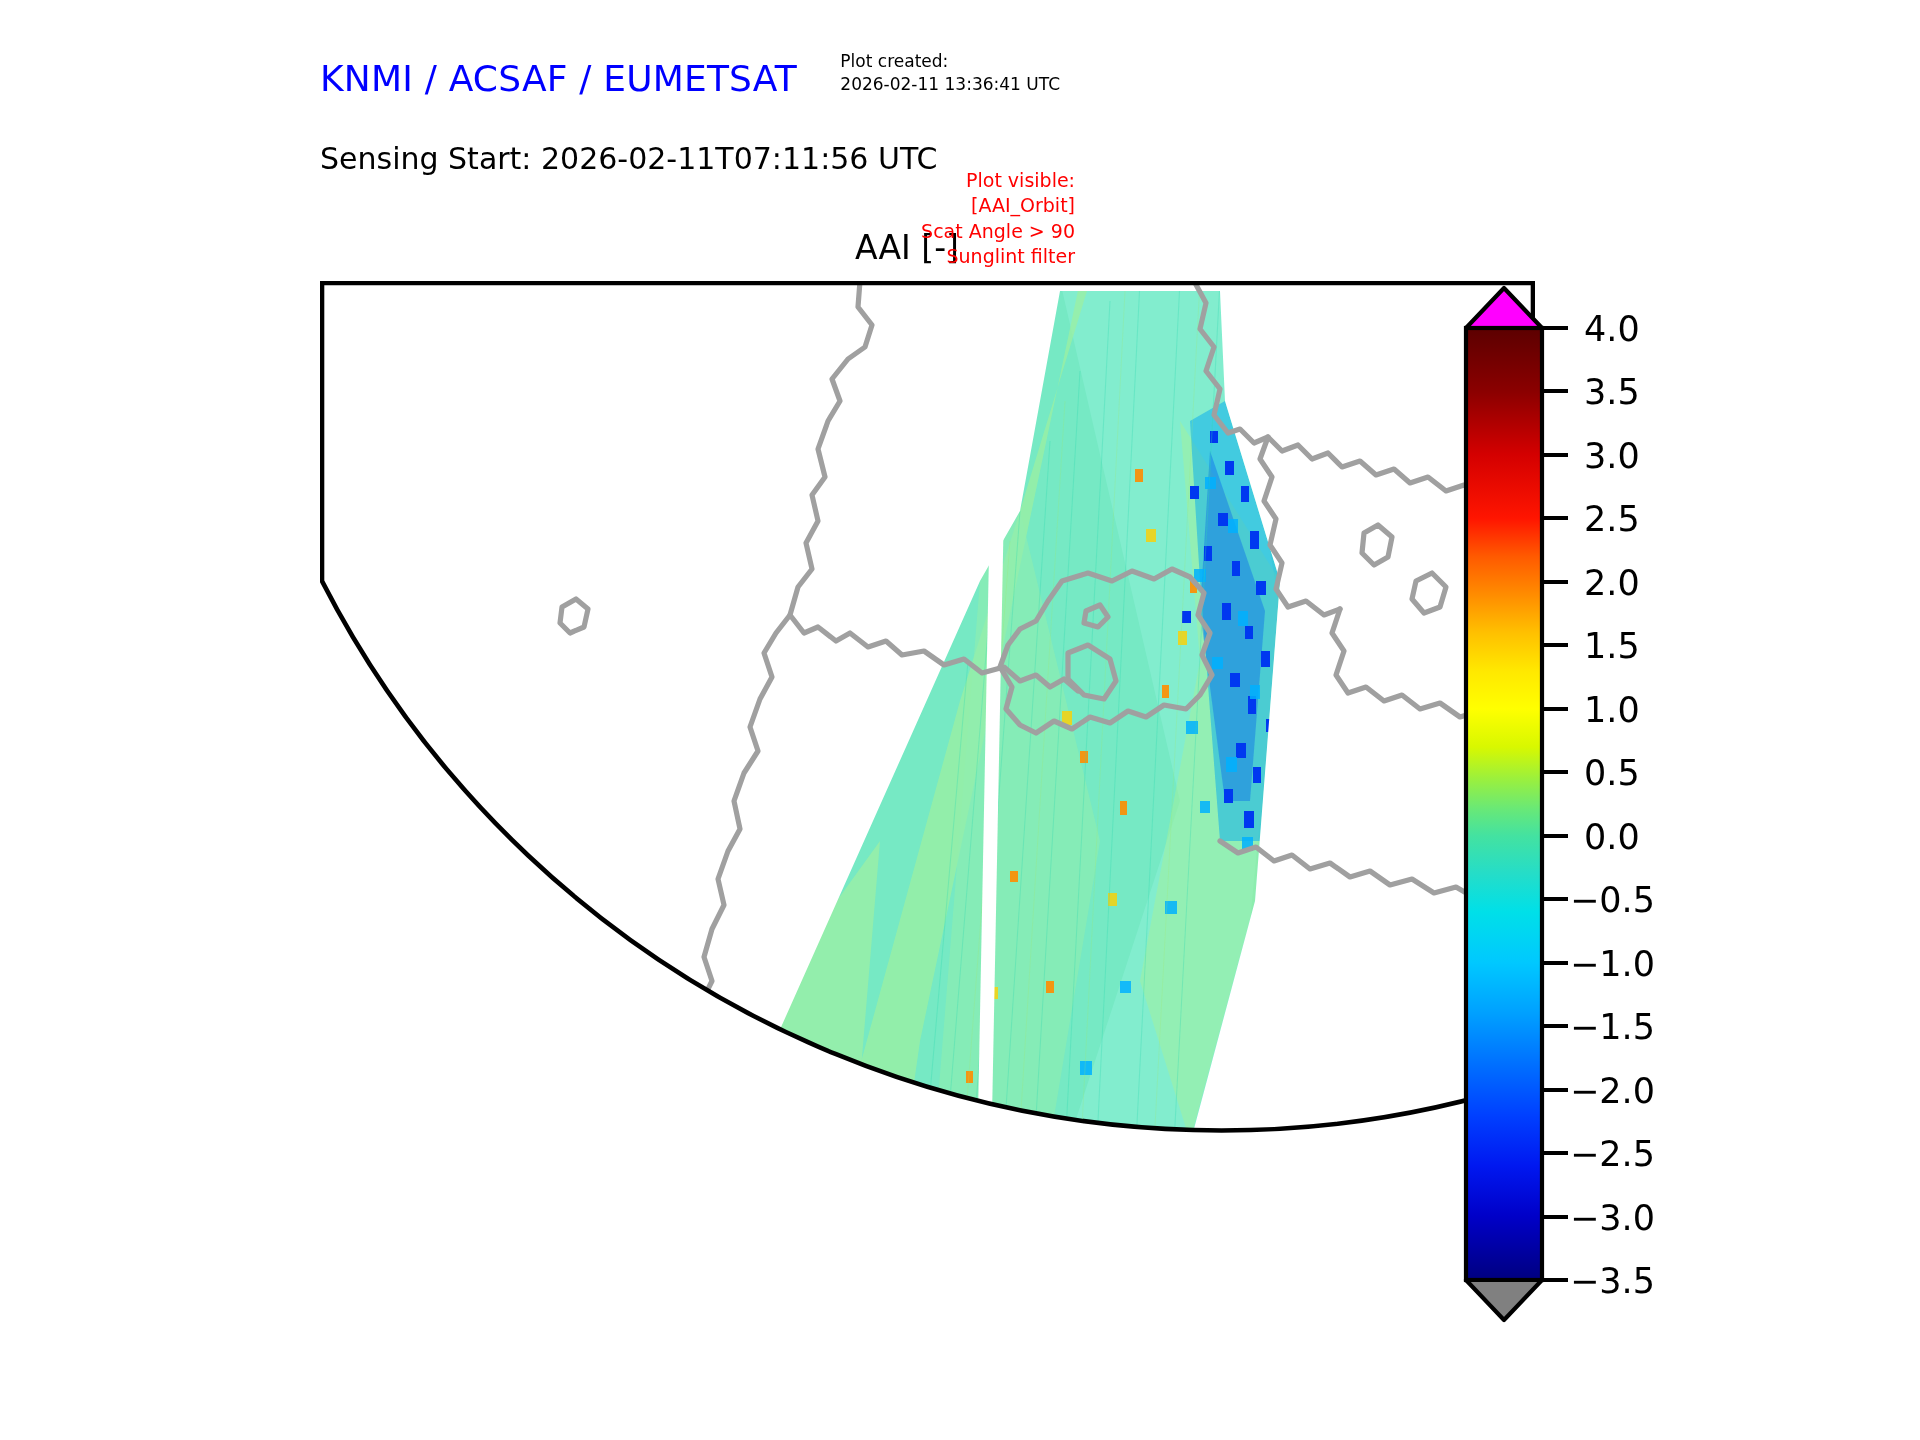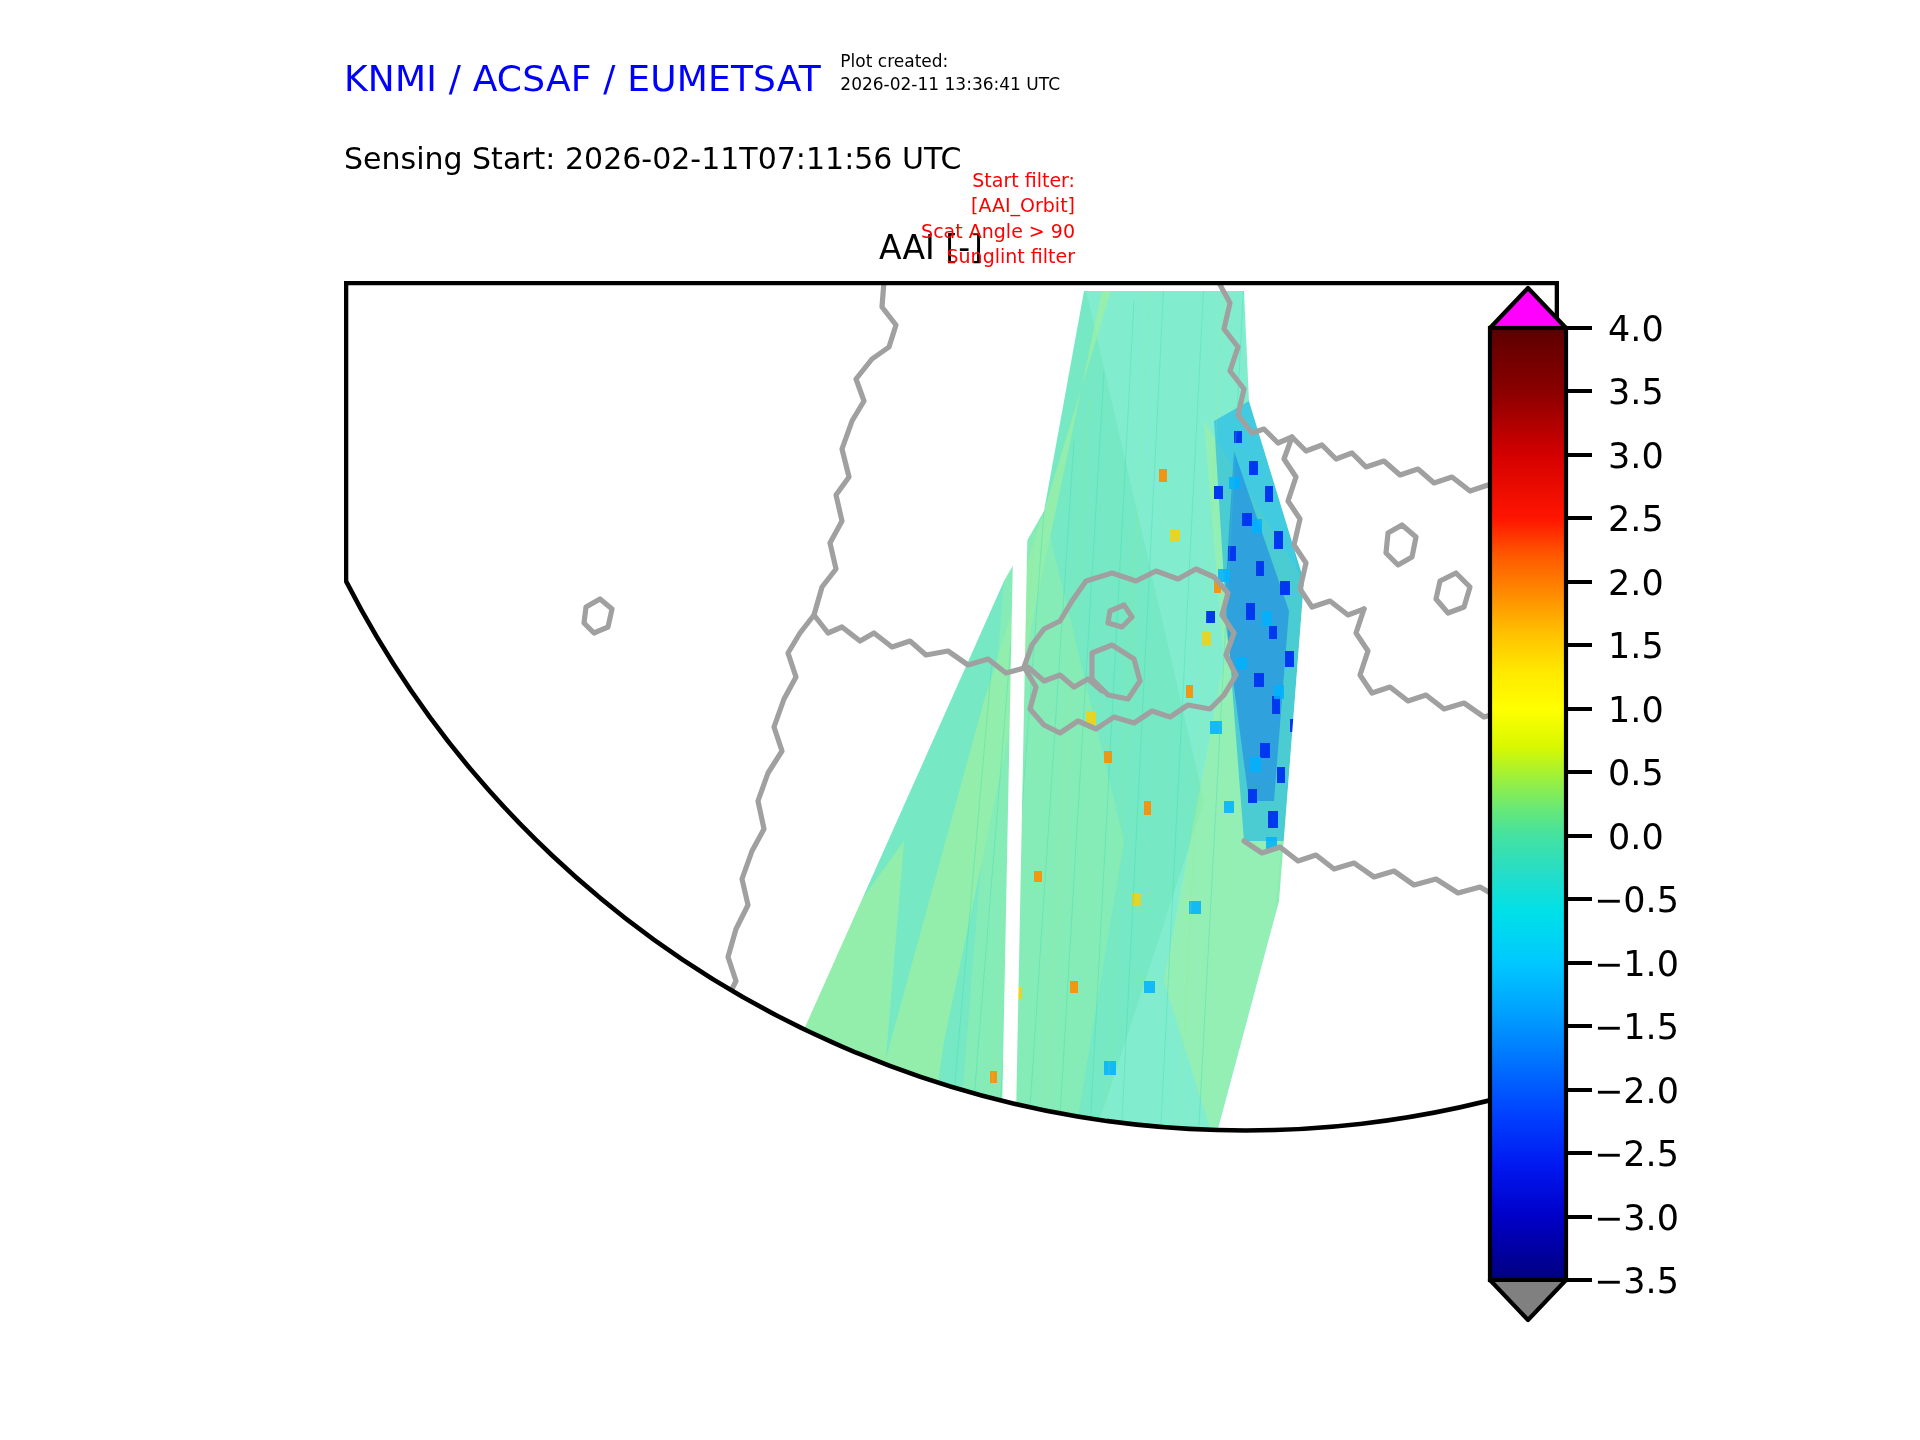--- a/index.html
+++ b/index.html
@@ -1,19 +1,19 @@
 <!DOCTYPE html>
 <html><head>
 <meta charset="utf-8">
 <style>
   html,body{margin:0;padding:0;background:#fff;}
   body{width:1920px;height:1440px;position:relative;overflow:hidden;
        font-family:"DejaVu Sans","Liberation Sans",sans-serif;color:#000;}
 
-  .abs{position:absolute;margin-left:24px;}
+  .abs{position:absolute;}
 
   
   #org-title{left:320px;top:58px;font-size:36px;color:#0000ff;letter-spacing:.2px;white-space:nowrap;}
   #created-block{right:860px;top:50px;font-size:17px;line-height:1.35;white-space:nowrap;}
   #dataset-block{left:320px;top:138px;font-size:30px;line-height:1.38;white-space:nowrap;}
   #quantity-title{left:855px;top:228px;font-size:33px;white-space:nowrap;}
   #filter-block{right:845px;top:168px;text-align:right;color:#ff0000;font-size:19px;line-height:1.33;white-space:nowrap;}
 
   
   #map-panel{left:320px;top:281px;width:1215px;height:1040px;}
@@ -34,21 +34,21 @@
   <div>2026-02-11 13:36:41 UTC</div>
 </div>
 
 <div class="abs" id="dataset-block">
   <div>Sensing Start: 2026-02-11T07:11:56 UTC</div>
 </div>
 
 <div class="abs" id="quantity-title">AAI [-]</div>
 
 <div class="abs" id="filter-block">
-  <div>Start filter:</div>
+  <div>Plot visible:</div>
   <div>[AAI_Orbit]</div>
   <div>Scat Angle &gt; 90</div>
   <div>Sunglint filter</div>
 </div>
 
 <div class="abs" id="map-panel">
   <svg id="map-svg" viewBox="0 0 1215 1040" preserveAspectRatio="none">
     <defs>
 
       <clipPath id="mapClip">

